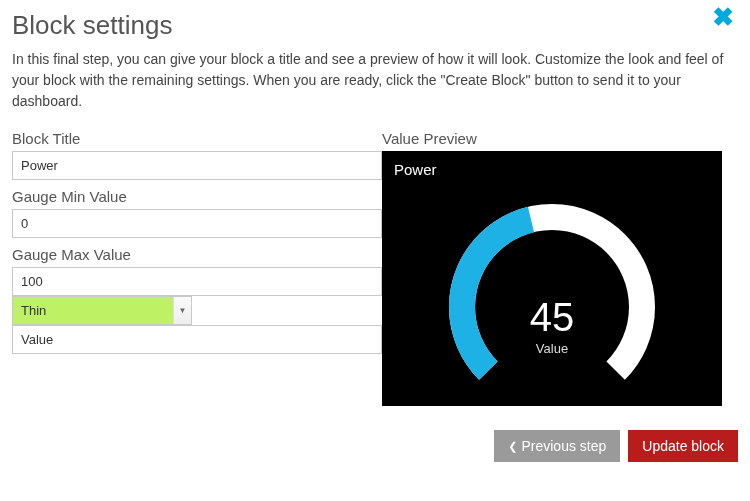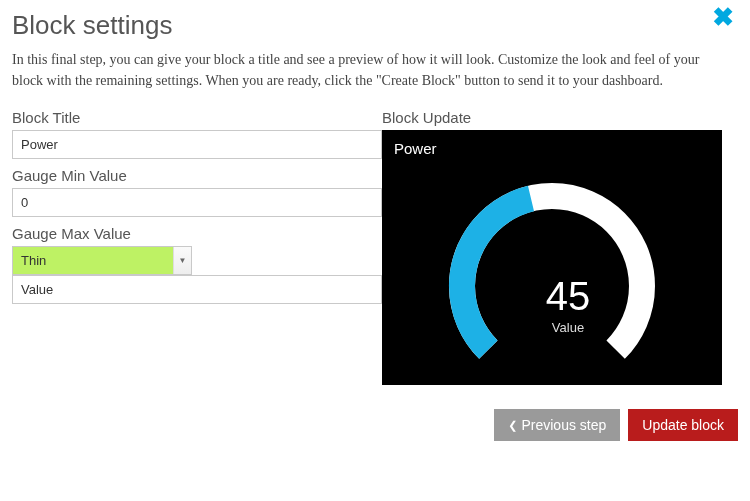--- a/index.html
+++ b/index.html
@@ -26,21 +26,20 @@
     color: #00a8e0;
     cursor: pointer;
     line-height: 1;
   }
   .intro {
     font-size: 14px;
     color: #444;
     line-height: 1.5;
     margin-bottom: 18px;
     max-width: 720px;
-    font-family: Liberation Serif, serif;
   }
   .columns { display: flex; }
   .left { flex: 0 0 370px; }
   .right { flex: 1; }
   .field-label {
     font-size: 15px;
     color: #555;
     margin-bottom: 4px;
     margin-top: 8px;
   }
@@ -102,21 +101,20 @@
     top: 46px;
     transform: translateX(-50%);
     width: 220px;
   }
   .gauge-center {
     position: absolute;
     left: 50%;
     top: 146px;
     transform: translateX(-50%);
     text-align: center;
-    margin-left: 16px;
   }
   .gauge-value {
     font-size: 40px;
     font-weight: 300;
     color: #fff;
     line-height: 1;
   }
   .gauge-label {
     font-size: 13px;
     color: #ddd;
@@ -155,32 +153,33 @@
 <div class="columns">
   <div class="left">
 
     <div class="field-label">Block Title</div>
     <input class="text-input" type="text" value="Power" style="">
 
     <div class="field-label">Gauge Min Value</div>
     <input class="text-input" type="text" value="0" style="">
 
     <div class="field-label">Gauge Max Value</div>
+    <input class="text-input" type="text" value="100" style="">
 
     <div class="select-wrap">
       <input class="select-input" type="text" readonly="" value="Thin" style="">
       <span class="select-arrow">▼</span>
     </div>
 
     <input class="text-input" type="text" value="Value" style="">
 
   </div>
 
   <div class="right">
-    <div class="preview-label">Block Update</div>
+    <div class="preview-label">Value Preview</div>
     <div class="preview-box">
       <div class="preview-title">Power</div>
       <div class="gauge-wrap">
         <svg width="220" height="200" viewBox="0 0 220 200">
 
           <path d="M 46.36 173.64 A 90 90 0 1 1 173.64 173.64" fill="none" stroke="#ffffff" stroke-width="26" stroke-linecap="butt"></path>
 
           <path d="M 46.36 173.64 A 90 90 0 0 1 88.99 22.49" fill="none" stroke="#1db1e6" stroke-width="26" stroke-linecap="butt"></path>
         </svg>
       </div>

